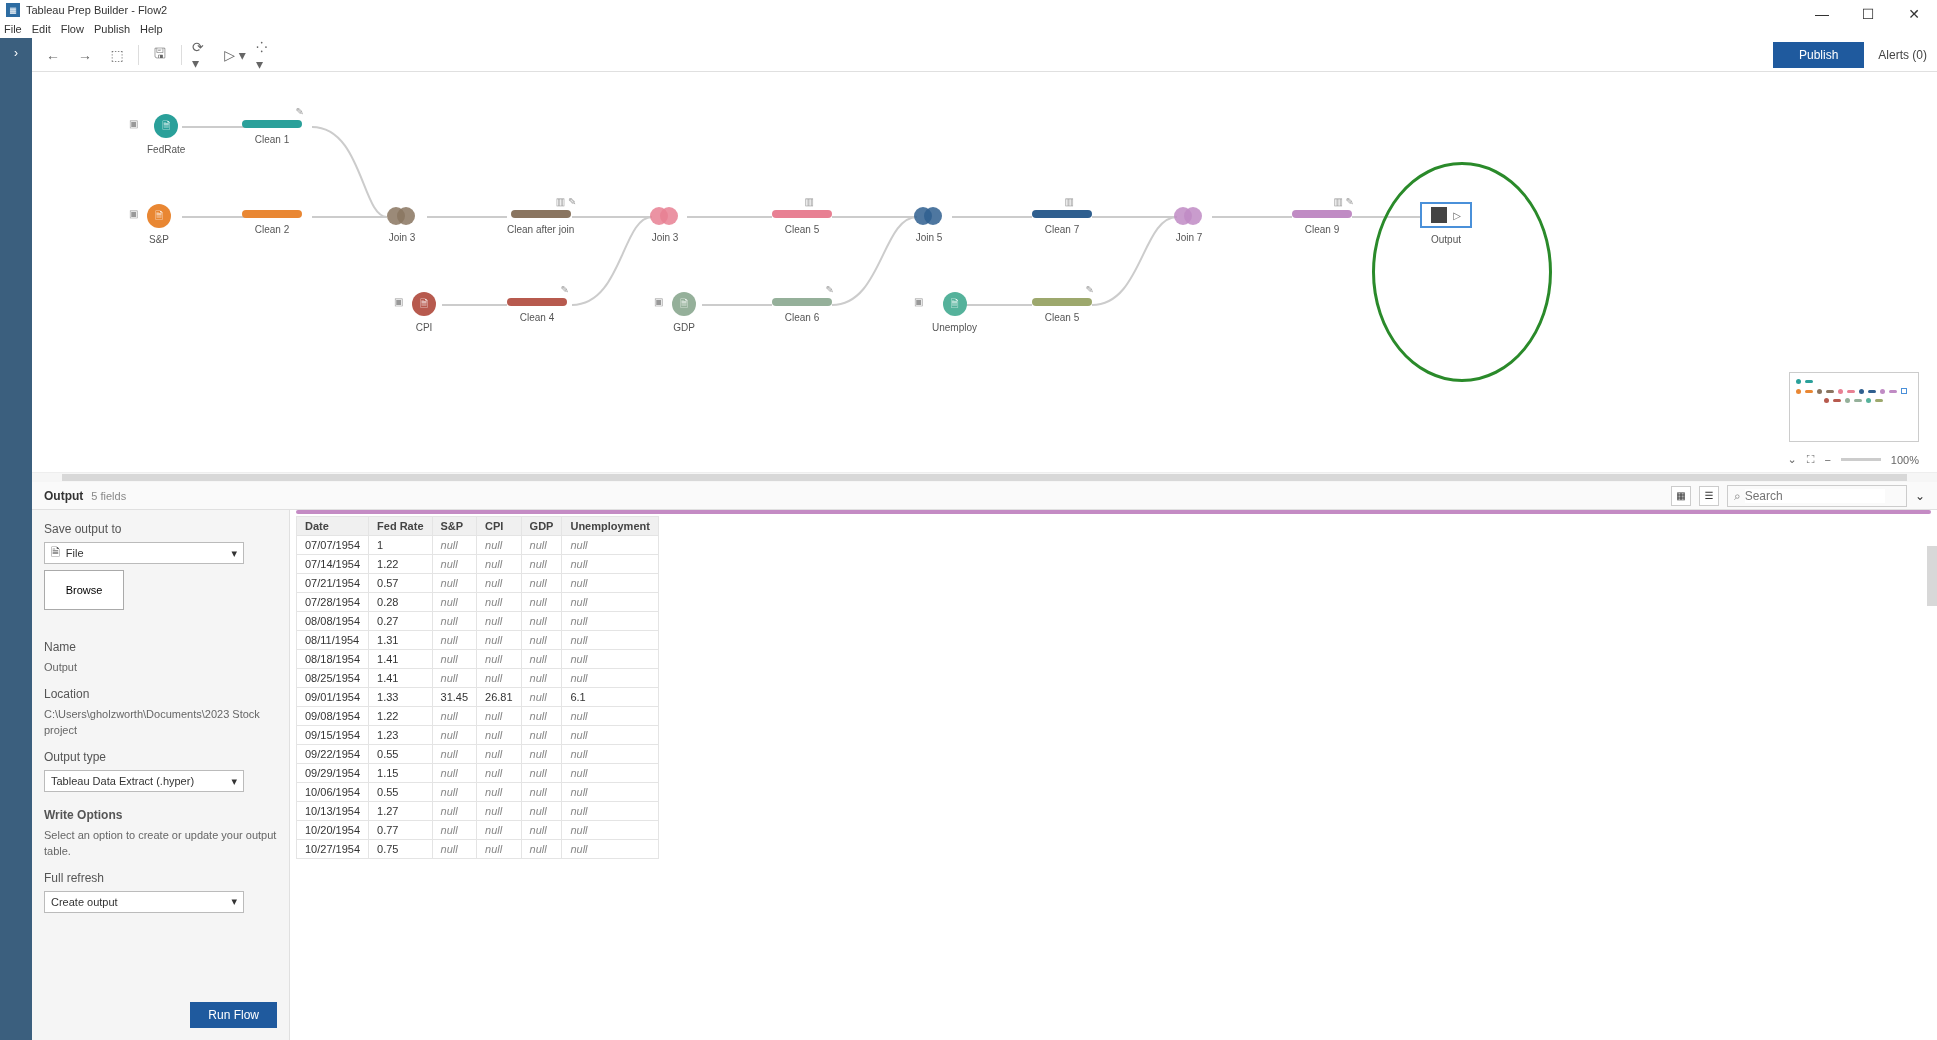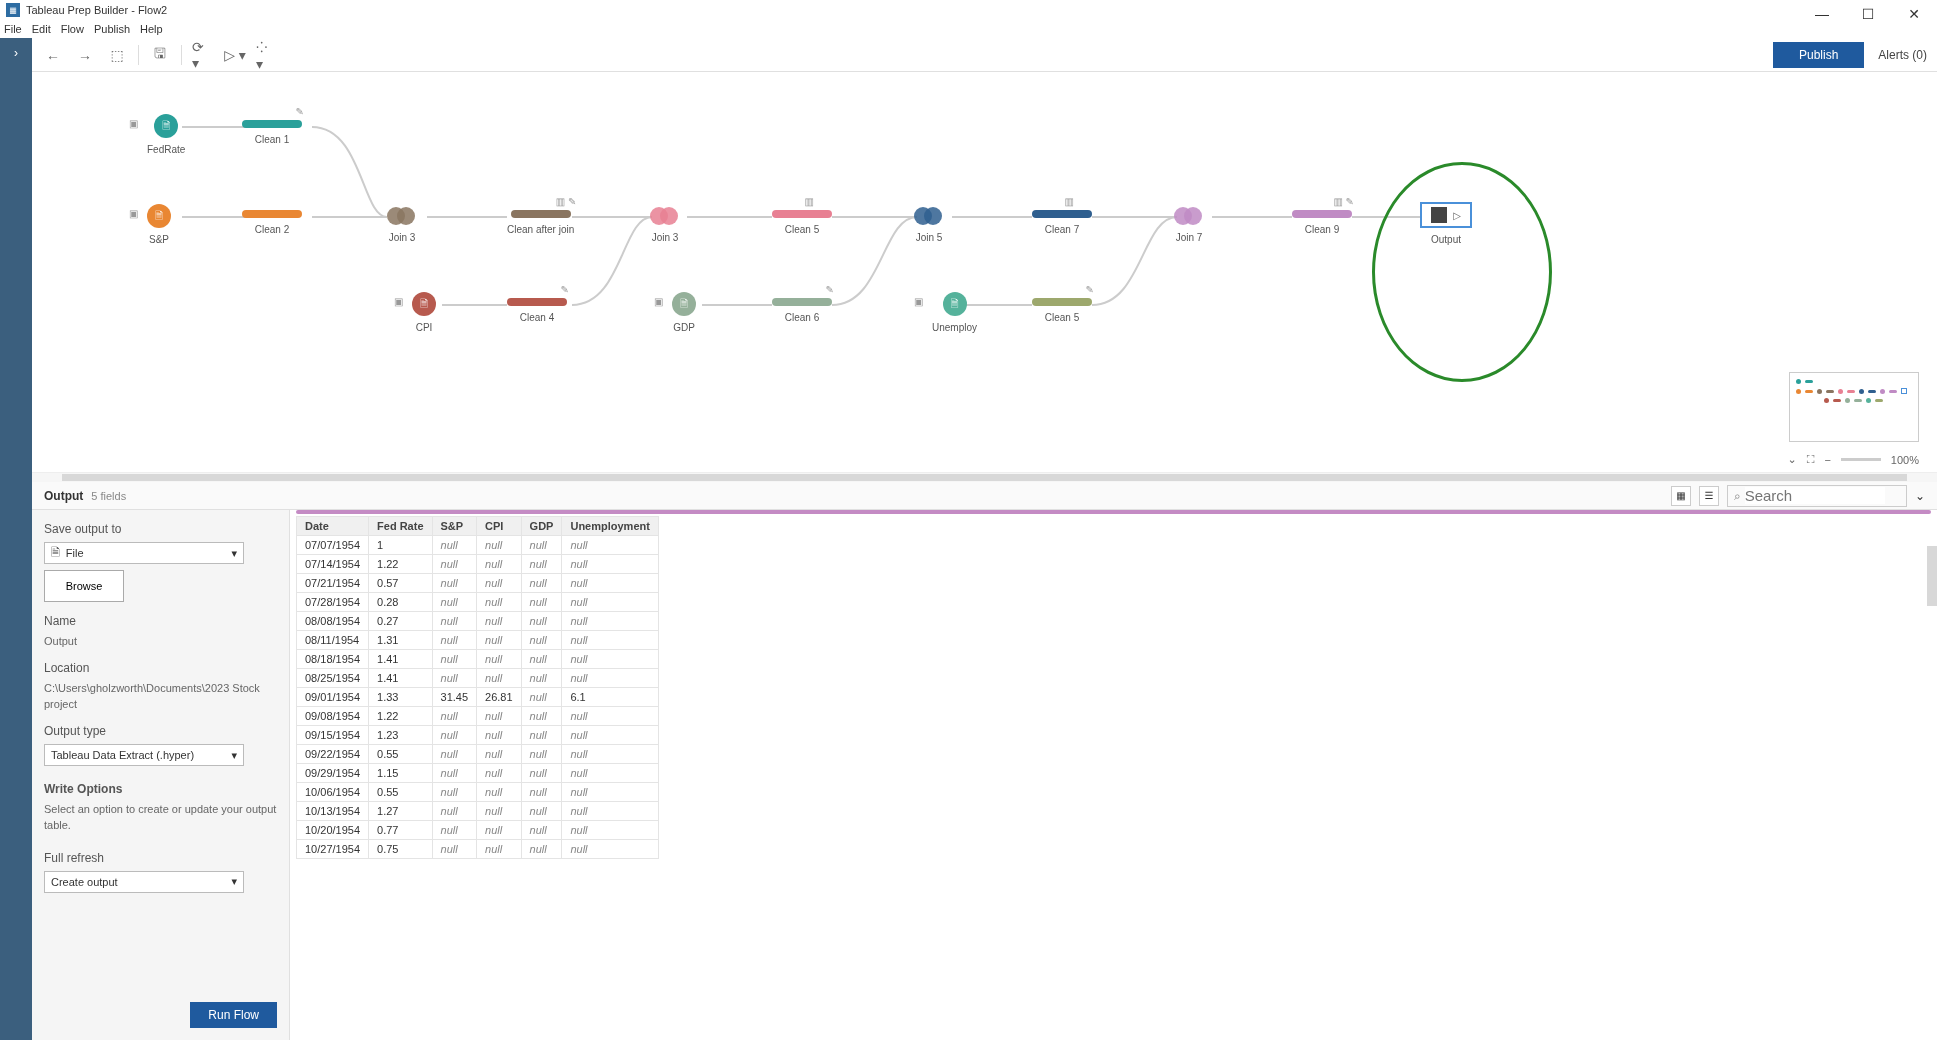--- a/index.html
+++ b/index.html
@@ -60,28 +60,28 @@
 .h-scroll { height: 10px; background: #f6f6f6; border-top: 1px solid #eee; position: relative; }
 .h-scroll .thumb { position: absolute; left: 30px; right: 30px; top: 1px; bottom: 1px; background: #d8d8d8; }
 
 
 .out-header { height: 28px; border-bottom: 1px solid #e0e0e0; display: flex; align-items: center; padding: 0 12px; gap: 8px; background: #fafafa; }
 .out-header .title { font-weight: 600; font-size: 12px; }
 .out-header .sub { color: #888; font-size: 11px; }
 .out-header-right { position: absolute; right: 12px; display: flex; align-items: center; gap: 8px; }
 .icon-btn { width: 20px; height: 20px; border: 1px solid #ccc; display: flex; align-items: center; justify-content: center; font-size: 10px; background: #fff; }
 .search-box { width: 180px; height: 22px; border: 1px solid #ccc; display: flex; align-items: center; padding: 0 6px; gap: 4px; color: #888; }
-.search-box input { border: none; outline: none; font-size: 15px; width: 140px; }
+.search-box input { border: none; outline: none; font-size: 12px; width: 140px; }
 
 
 .bottom { flex: 1; display: flex; overflow: hidden; position: relative; }
 .left-panel { width: 258px; background: #f5f5f5; border-right: 1px solid #e0e0e0; padding: 12px; display: flex; flex-direction: column; gap: 6px; }
 .lp-label { font-size: 12px; color: #555; }
 .lp-select { width: 200px; height: 22px; border: 1px solid #bbb; background: #fff; display: flex; align-items: center; padding: 0 6px; font-size: 11px; justify-content: space-between; }
-.lp-btn { width: 80px; height: 32px; border: 1px solid #aaa; background: #fff; font-size: 11px; }
+.lp-btn { width: 80px; height: 40px; border: 1px solid #aaa; background: #fff; font-size: 11px; }
 .lp-text { font-size: 11px; color: #666; line-height: 1.4; }
 .runflow { position: absolute; right: 12px; bottom: 12px; background: #1f5a9e; color: #fff; border: none; padding: 6px 18px; font-size: 12px; }
 
 .right-panel { flex: 1; display: flex; flex-direction: column; }
 .save-title { padding: 8px 12px 6px 12px; font-size: 12px; font-weight: 600; }
 .purple-bar { height: 4px; background: #c48bc4; margin: 0 6px 2px 6px; border-radius: 2px; }
 .table-wrap { flex: 1; overflow: auto; padding: 0 6px; position: relative; }
 table { border-collapse: collapse; font-size: 11px; }
 th, td { border: 1px solid #e4e4e4; padding: 2px 8px; text-align: left; height: 19px; }
 th { background: #f0f0f0; font-weight: 600; color: #444; }
@@ -337,32 +337,32 @@
       <div class="left-panel" data-name="output-settings-panel" style="position:relative">
         <div class="lp-label" data-name="save-output-label">Save output to</div>
         <div class="lp-select" data-name="save-output-select">
           <span style="display:flex;gap:6px;align-items:center">
               <span data-name="file-icon">🗎</span>
               <span data-name="save-type-value">File</span>
             </span>
           <span data-name="chevron-down-icon">▾</span>
         </div>
         <button class="lp-btn" data-name="browse-button">Browse</button>
-        <div class="lp-label" style="margin-top:6px" data-name="name-label">Name</div>
+        <div class="lp-label" style="margin-top:24px" data-name="name-label">Name</div>
         <div class="lp-text" data-name="name-value">Output</div>
         <div class="lp-label" style="margin-top:6px" data-name="location-label">Location</div>
         <div class="lp-text" data-name="location-value">C:\Users\gholzworth\Documents\2023 Stock project</div>
         <div class="lp-label" style="margin-top:6px" data-name="output-type-label">Output type</div>
         <div class="lp-select" data-name="output-type-select">
           <span data-name="output-type-value">Tableau Data Extract (.hyper)</span>
           <span data-name="chevron-down-icon">▾</span>
         </div>
         <div class="lp-label" style="margin-top:10px;font-weight:600" data-name="write-options-label">Write Options</div>
         <div class="lp-text" data-name="write-options-desc">Select an option to create or update your output table.</div>
-        <div class="lp-label" style="margin-top:12px" data-name="full-refresh-label">Full refresh</div>
+        <div class="lp-label" style="margin-top:6px" data-name="full-refresh-label">Full refresh</div>
         <div class="lp-select" data-name="full-refresh-select">
           <span data-name="full-refresh-value">Create output</span>
           <span data-name="chevron-down-icon">▾</span>
         </div>
         <button class="runflow" data-name="run-flow-button">Run Flow</button>
       </div>
 
       <div class="right-panel">
         <div class="purple-bar" data-name="step-color-bar"></div>
         <div class="table-wrap" data-name="data-preview" style="position:relative">

